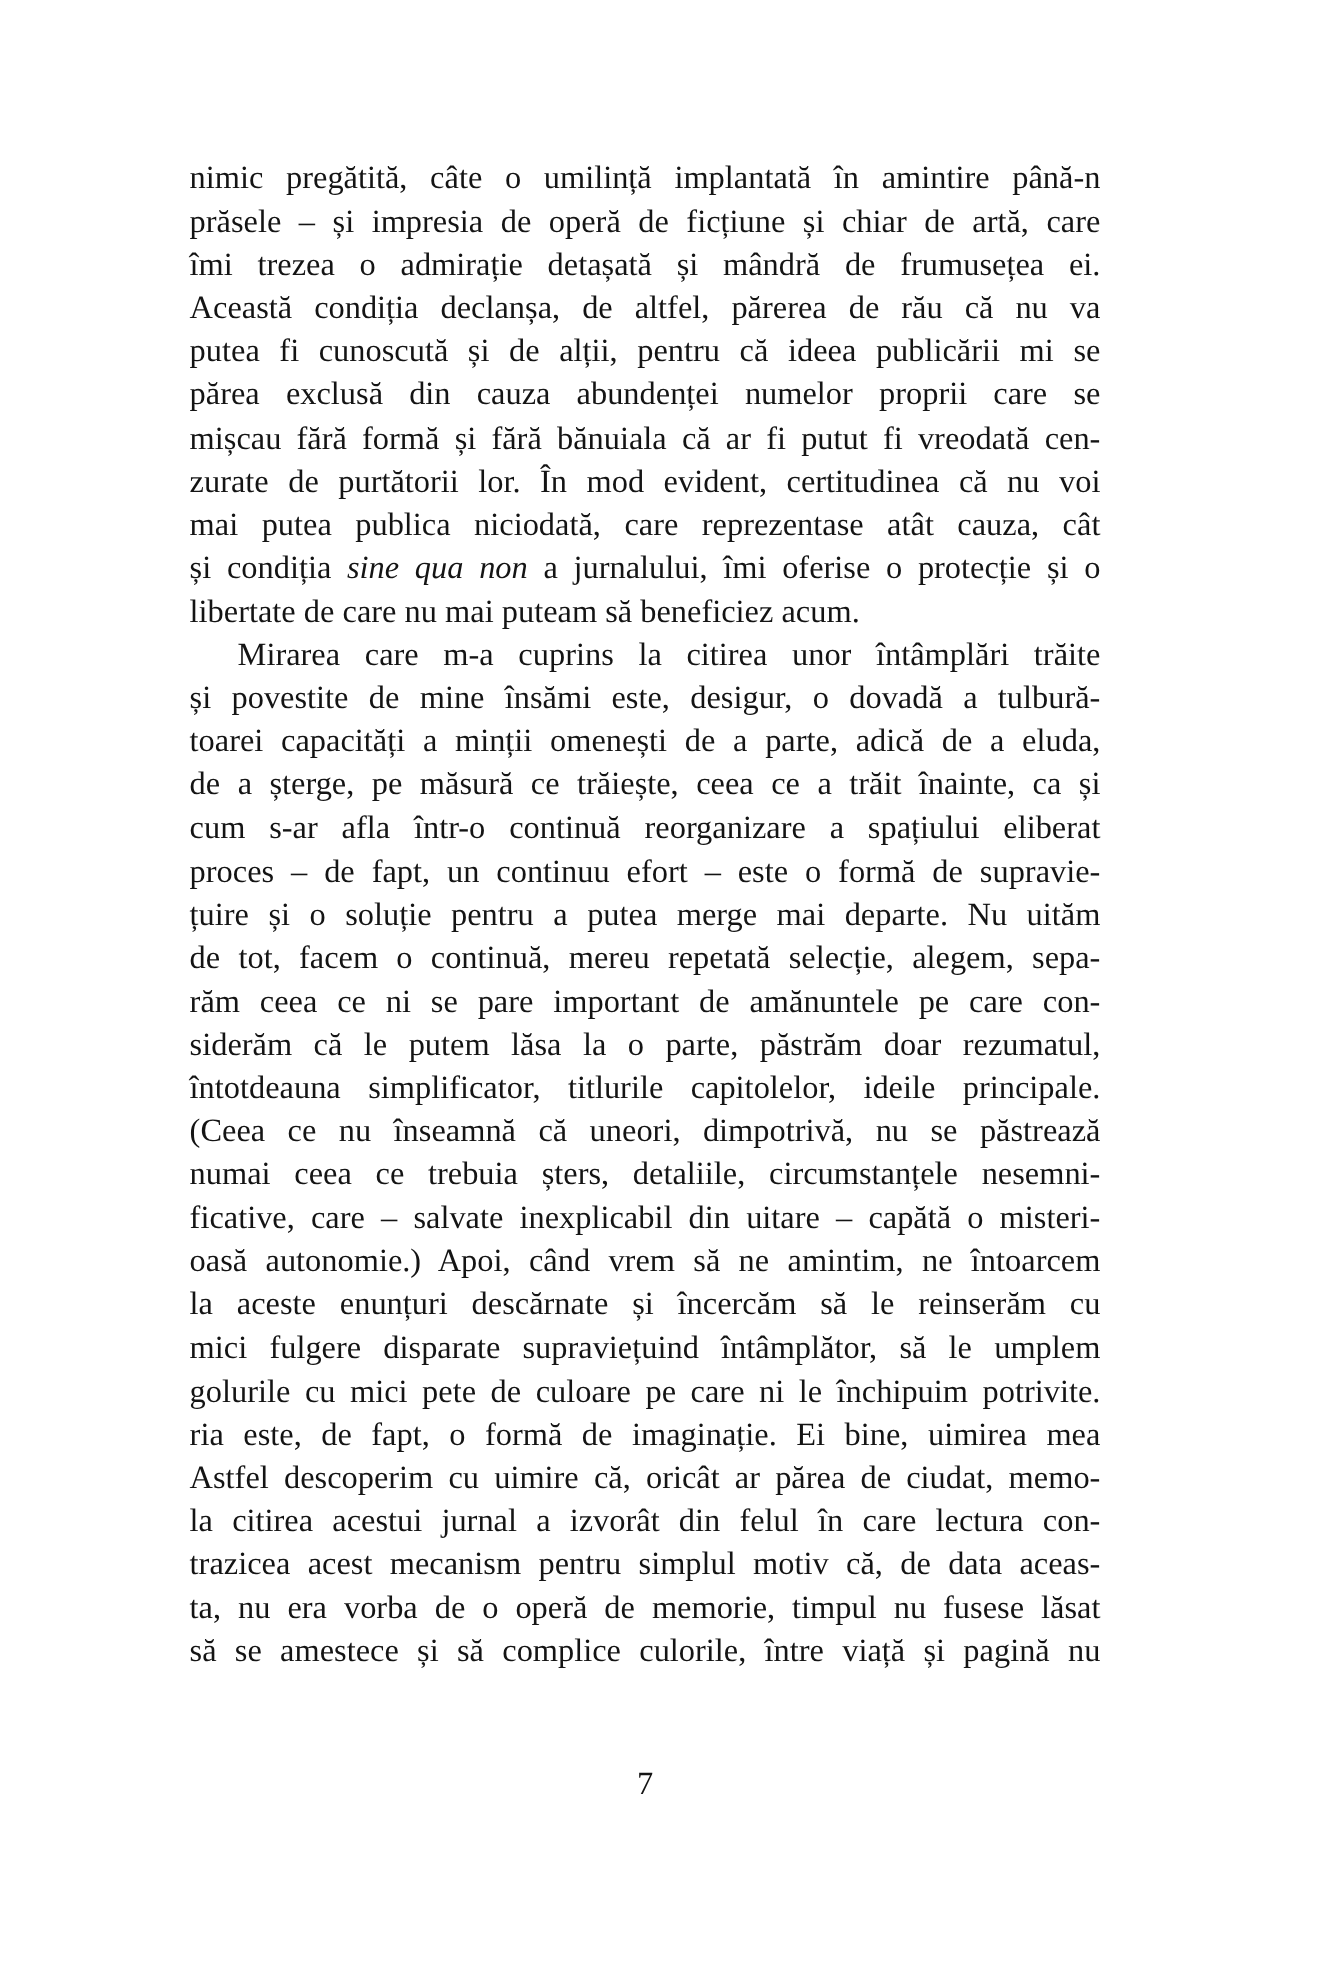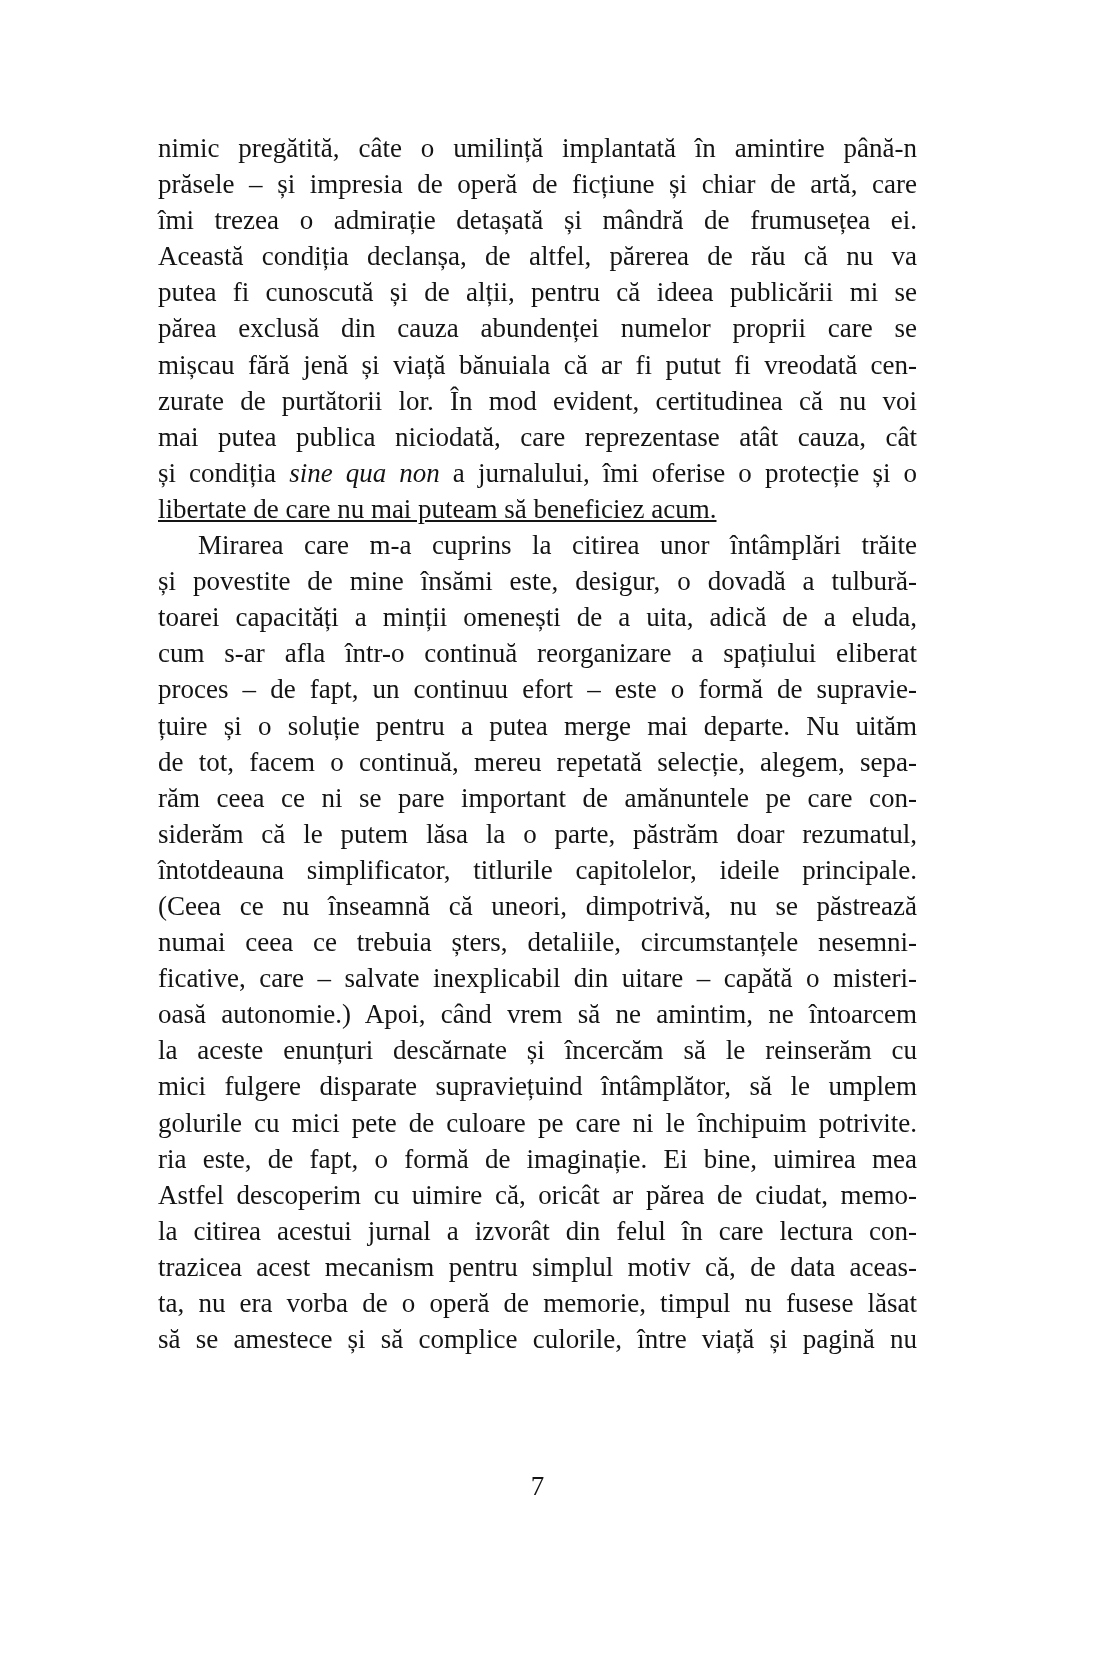--- a/index.html
+++ b/index.html
@@ -24,21 +24,20 @@
     font-size: 27px;
     line-height: 36.1px;
   }
   .line {
     text-align: justify;
     text-align-last: justify;
     height: 36.1px;
   }
   .line.no-just {
     text-align-last: left;
-    text-decoration: underline;
   }
   .line.indent {
     text-indent: 40px;
   }
   .italic {
     font-style: italic;
   }
   .page-number {
     position: absolute;
     top: 1468px;
@@ -53,28 +52,29 @@
 <body>
 
 <div class="page">
   <div class="text-block">
       <div class="line"><span>nimic pregătită, câte o umilință implantată în amintire până-n</span></div>
       <div class="line"><span>prăsele – și impresia de operă de ficțiune și chiar de artă, care</span></div>
       <div class="line"><span>îmi trezea o admirație detașată și mândră de frumusețea ei.</span></div>
       <div class="line"><span>Această condiția declanșa, de altfel, părerea de rău că nu va</span></div>
       <div class="line"><span>putea fi cunoscută și de alții, pentru că ideea publicării mi se</span></div>
       <div class="line"><span>părea exclusă din cauza abundenței numelor proprii care se</span></div>
-      <div class="line"><span>mișcau fără jenă și viață bănuiala că ar fi putut fi vreodată cen-</span></div>
+      <div class="line"><span>mișcau fără formă și fără bănuiala că ar fi putut fi vreodată cen-</span></div>
       <div class="line"><span>zurate de purtătorii lor. În mod evident, certitudinea că nu voi</span></div>
       <div class="line"><span>mai putea publica niciodată, care reprezentase atât cauza, cât</span></div>
       <div class="line"><span>și condiția </span><span class="italic">sine qua non</span><span> a jurnalului, îmi oferise o protecție și o</span></div>
       <div class="line no-just"><span>libertate de care nu mai puteam să beneficiez acum.</span></div>
       <div class="line indent"><span>Mirarea care m-a cuprins la citirea unor întâmplări trăite</span></div>
       <div class="line"><span>și povestite de mine însămi este, desigur, o dovadă a tulbură-</span></div>
-      <div class="line"><span>toarei capacități a minții omenești de a uita, adică de a eluda,</span></div>
+      <div class="line"><span>toarei capacități a minții omenești de a parte, adică de a eluda,</span></div>
+      <div class="line"><span>de a șterge, pe măsură ce trăiește, ceea ce a trăit înainte, ca și</span></div>
       <div class="line"><span>cum s-ar afla într-o continuă reorganizare a spațiului eliberat</span></div>
       <div class="line"><span>proces – de fapt, un continuu efort – este o formă de supravie-</span></div>
       <div class="line"><span>țuire și o soluție pentru a putea merge mai departe. Nu uităm</span></div>
       <div class="line"><span>de tot, facem o continuă, mereu repetată selecție, alegem, sepa-</span></div>
       <div class="line"><span>răm ceea ce ni se pare important de amănuntele pe care con-</span></div>
       <div class="line"><span>siderăm că le putem lăsa la o parte, păstrăm doar rezumatul,</span></div>
       <div class="line"><span>întotdeauna simplificator, titlurile capitolelor, ideile principale.</span></div>
       <div class="line"><span>(Ceea ce nu înseamnă că uneori, dimpotrivă, nu se păstrează</span></div>
       <div class="line"><span>numai ceea ce trebuia șters, detaliile, circumstanțele nesemni-</span></div>
       <div class="line"><span>ficative, care – salvate inexplicabil din uitare – capătă o misteri-</span></div>

